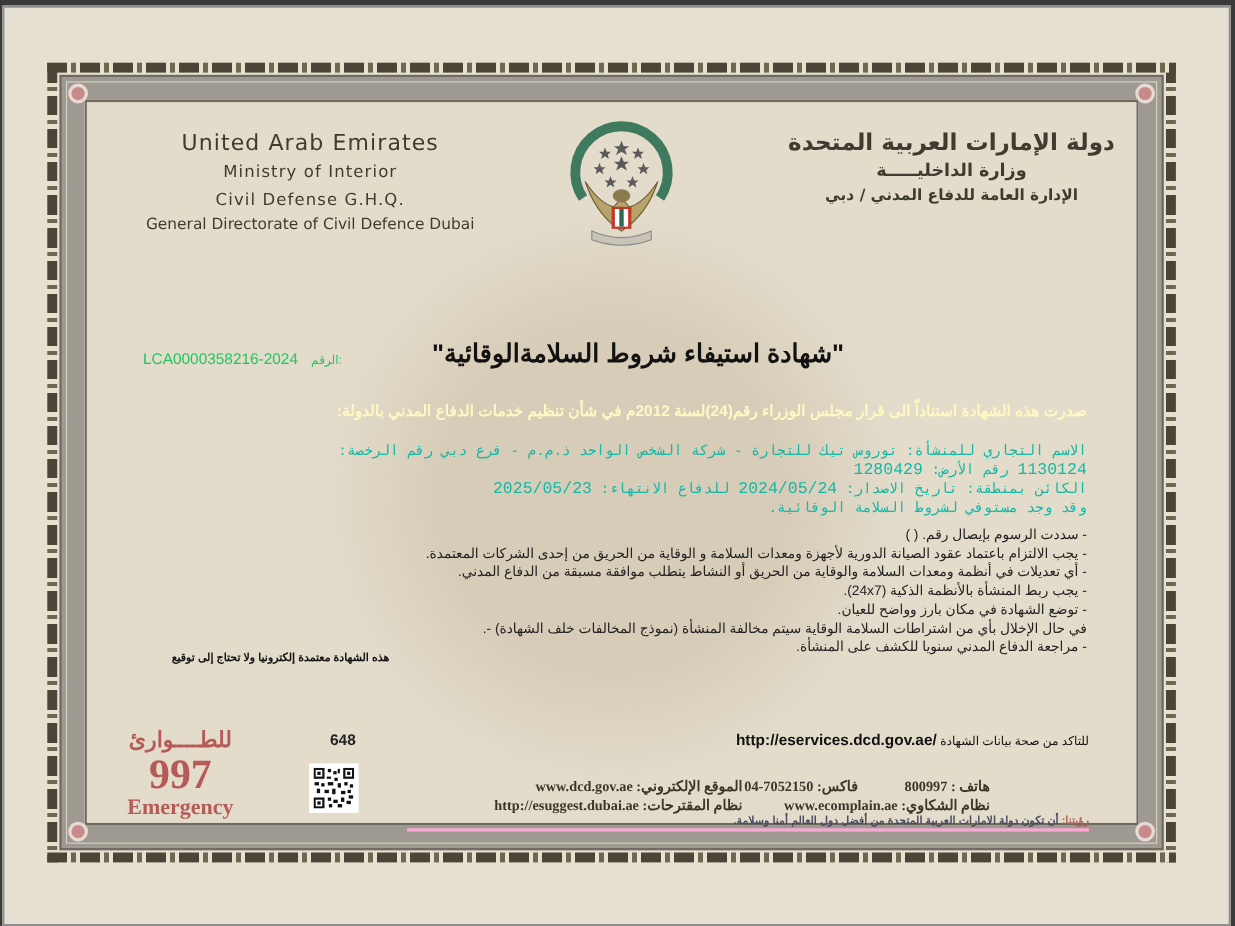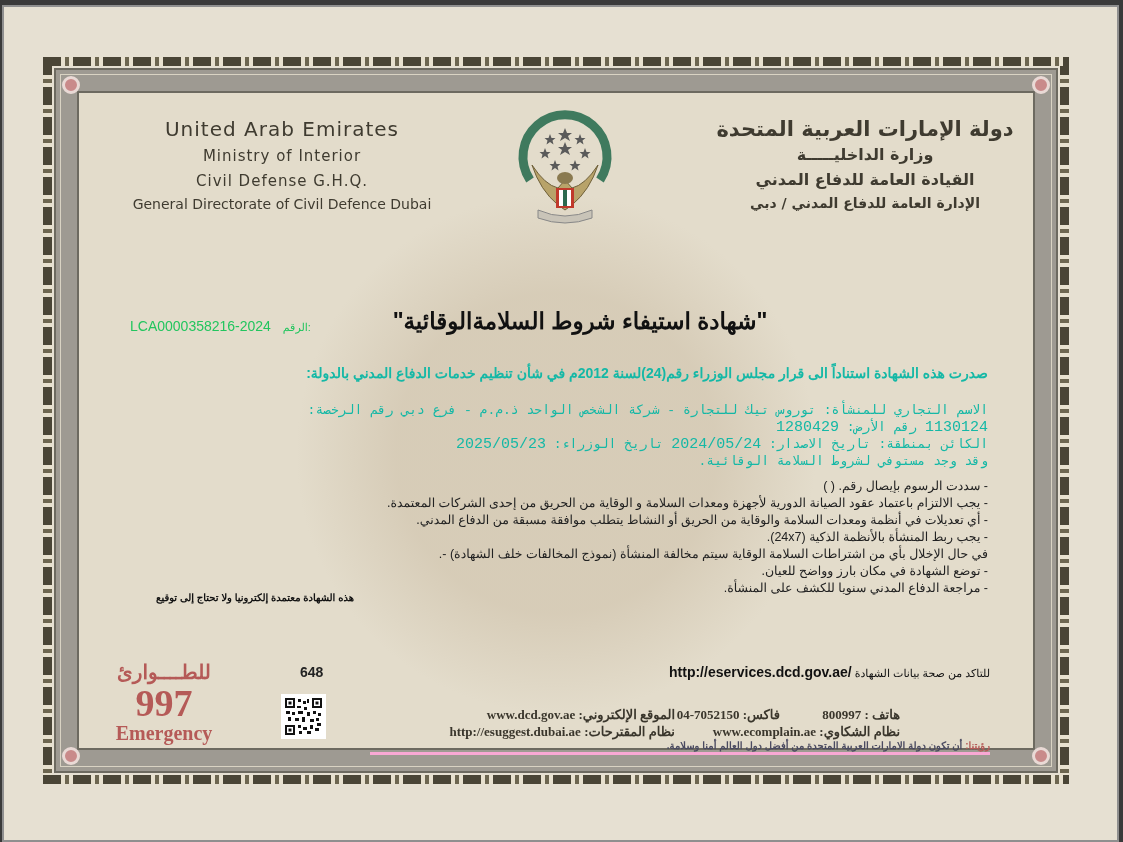--- a/index.html
+++ b/index.html
@@ -66,21 +66,21 @@
     font-family:"Liberation Sans", sans-serif; font-weight:bold; font-size:23px;
     color:#111; direction:rtl;
   }
   .refno {
     position:absolute; left:130px; top:318px; font-family:"Liberation Sans", sans-serif;
     font-size:14px; color:#22c55e; direction:ltr;
   }
   .refno .lbl { font-size:11px; margin-left:8px; }
   .decree {
     position:absolute; left:270px; top:365px; width:718px; text-align:right; direction:rtl;
-    font-family:"Liberation Sans", sans-serif; font-weight:bold; font-size:14px; color:#14b8a6;
+    font-family:"Liberation Sans", sans-serif; font-weight:bold; font-size:14px; color:#fef9c3;
   }
   .details {
     position:absolute; left:270px; top:402px; width:718px; text-align:right; direction:rtl;
     font-family:Liberation Mono, monospace; font-size:13px; color:#14b8a6; line-height:17px;
   }
   .details .num { font-size:15px; }
   .notes {
     position:absolute; left:370px; top:478px; width:618px; text-align:right; direction:rtl;
     font-family:"Liberation Sans", sans-serif; font-size:12.5px; color:#222; line-height:17px;
   }
@@ -148,21 +148,20 @@
     <rect x="46" y="78" width="18" height="20" fill="#c0392b"></rect>
     <rect x="49" y="80" width="12" height="16" fill="#fff"></rect>
     <rect x="53" y="80" width="4" height="16" fill="#2d6a4f"></rect>
     <path d="M28 100 Q55 112 82 100 L82 108 Q55 118 28 108Z" fill="#c9c4b8" stroke="#888" stroke-width="1"></path>
   </svg>
 </div>
 
 <div class="hdr-ar">
   <div class="l1">دولة الإمارات العربية المتحدة</div>
   <div class="l2">وزارة الداخليـــــة</div>
-  <div class="l3">القيادة العامة للدفاع المدني</div>
   <div class="l4">الإدارة العامة للدفاع المدني / دبي</div>
 </div>
 
 <div class="refno">
   <span>LCA0000358216-2024</span>
   <span class="lbl">الرقم:</span>
 </div>
 <div class="title">"شهادة استيفاء شروط السلامةالوقائية"</div>
 
 <div class="decree">صدرت هذه الشهادة استناداً الى قرار مجلس الوزراء رقم(24)لسنة 2012م في شأن تنظيم خدمات الدفاع المدني بالدولة:</div>
@@ -170,33 +169,33 @@
 <div class="details">
   <div>
     <span>الاسم التجاري للمنشأة: توروس تيك للتجارة - شركة الشخص الواحد ذ.م.م - فرع دبي رقم الرخصة:</span>
     <span class="num">1130124</span>
     <span>رقم الأرض:</span>
     <span class="num">1280429</span>
   </div>
   <div>
     <span>الكائن بمنطقة: تاريخ الاصدار:</span>
     <span class="num">2024/05/24</span>
-    <span>تاريخ الوزراء:</span>
+    <span>للدفاع الانتهاء:</span>
     <span class="num">2025/05/23</span>
   </div>
   <div>وقد وجد مستوفي لشروط السلامة الوقائية.</div>
 </div>
 
 <div class="notes">
   <div>- سددت الرسوم بإيصال رقم. ( )</div>
   <div>- يجب الالتزام باعتماد عقود الصيانة الدورية لأجهزة ومعدات السلامة و الوقاية من الحريق من إحدى الشركات المعتمدة.</div>
   <div>- أي تعديلات في أنظمة ومعدات السلامة والوقاية من الحريق أو النشاط يتطلب موافقة مسبقة من الدفاع المدني.</div>
   <div>- يجب ربط المنشأة بالأنظمة الذكية (24x7).</div>
+  <div>- توضع الشهادة في مكان بارز وواضح للعيان.</div>
   <div>في حال الإخلال بأي من اشتراطات السلامة الوقاية سيتم مخالفة المنشأة (نموذج المخالفات خلف الشهادة) -.</div>
-  <div>- توضع الشهادة في مكان بارز وواضح للعيان.</div>
   <div>- مراجعة الدفاع المدني سنويا للكشف على المنشأة.</div>
 </div>
 
 <div class="esign">هذه الشهادة معتمدة إلكترونيا ولا تحتاج إلى توقيع</div>
 
 <div class="emergency">
   <div class="ar">للطــــوارئ</div>
   <div class="num">997</div>
   <div class="en">Emergency</div>
 </div>

